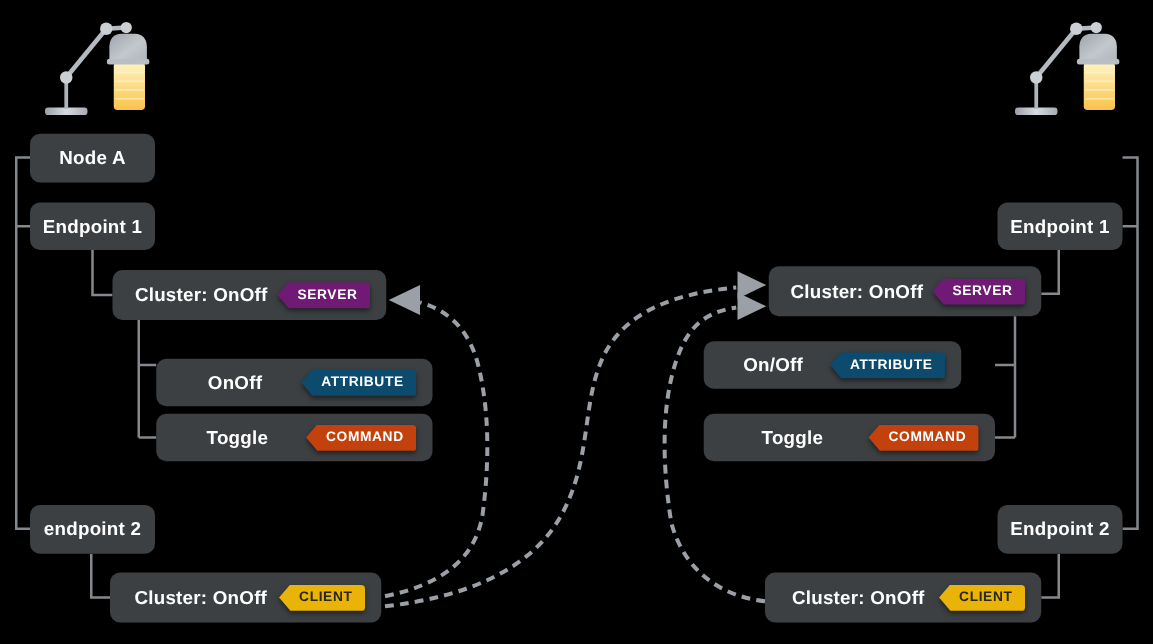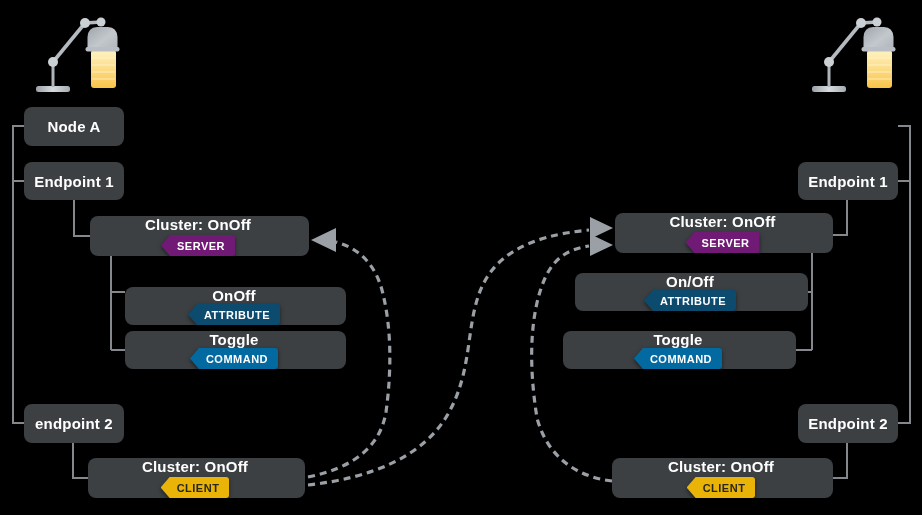--- a/index.html
+++ b/index.html
@@ -6,45 +6,45 @@
   .canvas{
     position:relative;width:922px;height:515px;background:#000000;overflow:hidden;
     font-family:"Liberation Sans","DejaVu Sans",sans-serif;
   }
   svg.overlay{position:absolute;left:0;top:0;width:922px;height:515px;}
   .box{
     position:absolute;background:#3C4043;border-radius:8px;color:#FFFFFF;
     display:flex;align-items:center;justify-content:center;
     font-size:15px;font-weight:700;letter-spacing:.2px;box-sizing:border-box;
   }
-  .cluster{justify-content:flex-start;padding:0 13px 0 10px;flex-direction:column;}
+  .cluster{justify-content:flex-start;padding:0 13px 0 10px;}
   .cluster .label{flex:1;text-align:center;white-space:nowrap;}
   .badge-wrap{filter:drop-shadow(0 2px 2px rgba(0,0,0,.5));flex:0 0 auto;}
   .badge{
     display:inline-flex;align-items:center;height:21px;border-radius:3px;
     font-size:11px;font-weight:700;letter-spacing:.5px;
     padding:0 10px 0 16px;
     clip-path:polygon(9px 0,100% 0,100% 100%,9px 100%,0 50%);
   }
   .badge.server{background:#701a75;color:#FFFFFF;}
   .badge.attribute{background:#0c4a6e;color:#FFFFFF;}
-  .badge.command{background:#0369a1;color:#FFFFFF;}
+  .badge.command{background:#c2410c;color:#FFFFFF;}
   .badge.client{background:#eab308;color:#29271b;}
   
   .node-a{left:24px;top:107px;width:100px;height:39px;align-items:center;}
   .ep1-l{left:24px;top:162px;width:100px;height:38px;}
   .srv-l{left:90px;top:216px;width:219px;height:40px;}
   .attr-l{left:125px;top:287px;width:221px;height:38px;}
   .cmd-l{left:125px;top:331px;width:221px;height:38px;}
   .ep2-l{left:24px;top:404px;width:100px;height:39px;}
   .cli-l{left:88px;top:458px;width:217px;height:40px;}
   .node-b{left:798px;top:107px;width:100px;height:39px;}
   .ep1-r{left:798px;top:162px;width:100px;height:38px;}
   .srv-r{left:615px;top:213px;width:218px;height:40px;}
-  .attr-r{left:563px;top:273px;width:233px;height:38px;margin-left:12px;}
+  .attr-r{left:563px;top:273px;width:206px;height:38px;}
   .cmd-r{left:563px;top:331px;width:233px;height:38px;}
   .ep2-r{left:798px;top:404px;width:100px;height:39px;}
   .cli-r{left:612px;top:458px;width:221px;height:40px;}
 </style>
 </head>
 <body>
 
 <div class="canvas">
 
   <svg class="overlay" viewBox="0 0 922 515">

